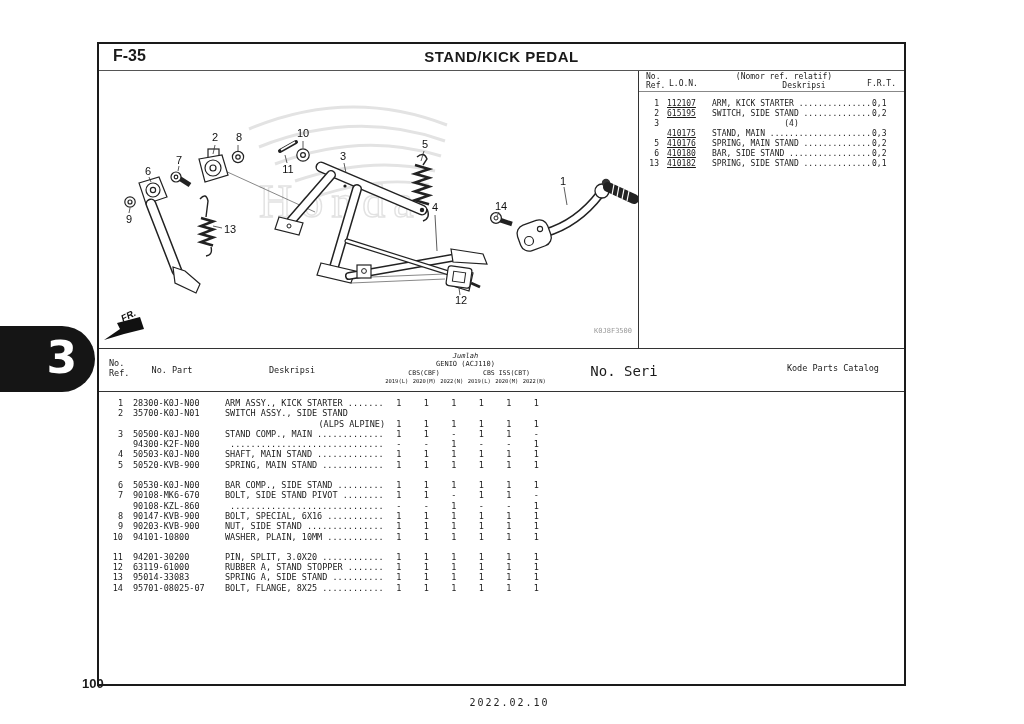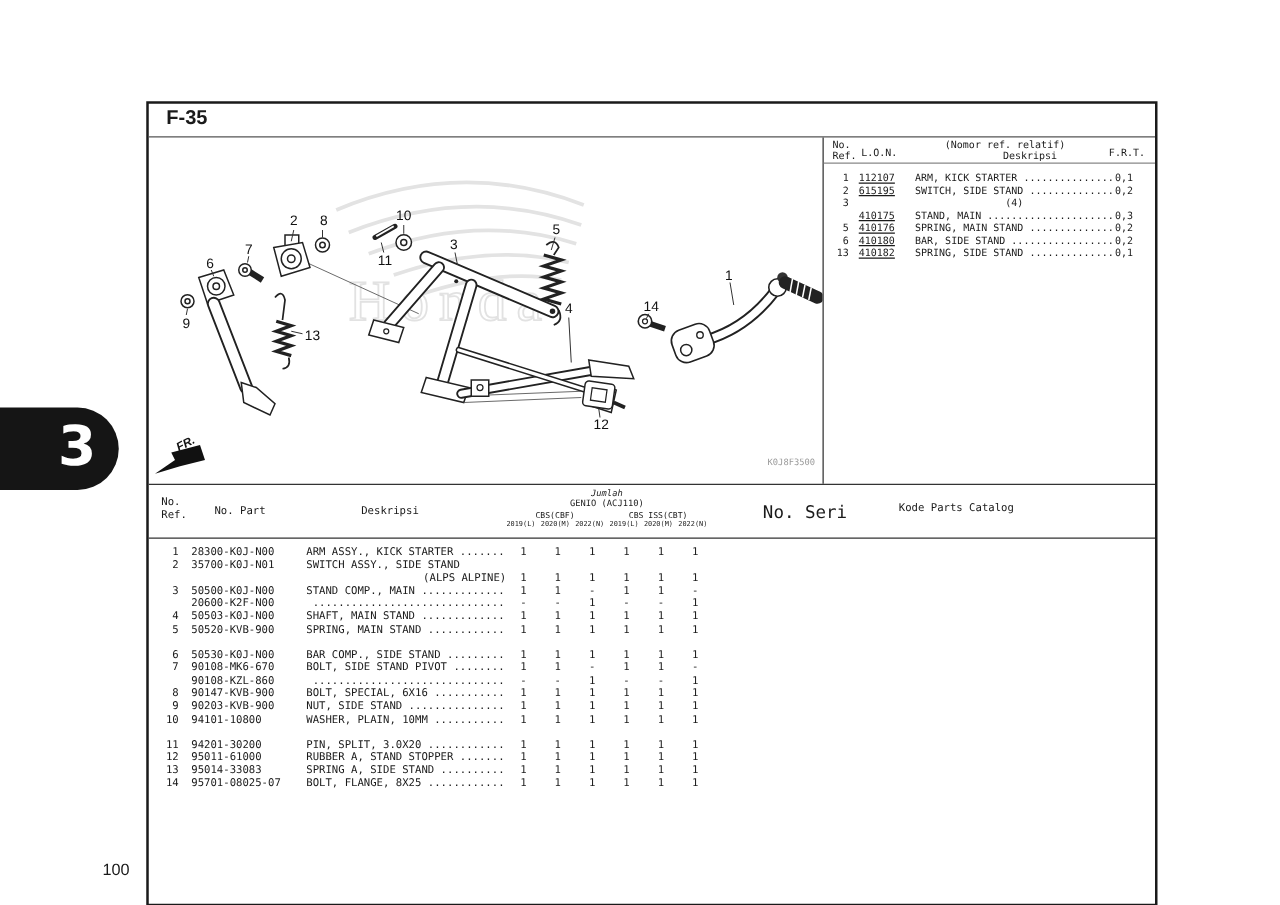--- a/index.html
+++ b/index.html
@@ -1,18 +1,18 @@
 <!DOCTYPE html>
 <html><head>
 <meta charset="utf-8">
 <style>
   html,body{margin:0;padding:0;background:#fff;}
   .sheet{position:relative;width:1024px;height:724px;background:#fff;overflow:hidden;
          font-family:"DejaVu Sans Mono",monospace;color:#1a1a1a;}
-  .frame{position:absolute;left:117px;top:42px;width:805px;height:640px;border:2px solid #1a1a1a;margin-top:39px;}
+  .frame{position:absolute;left:97px;top:42px;width:805px;height:640px;border:2px solid #1a1a1a;}
 
   
   .title-row{position:relative;height:26px;border-bottom:1.5px solid #555;}
   .page-code{position:absolute;left:14px;top:3px;font-family:"Liberation Sans",sans-serif;
              font-weight:bold;font-size:16px;}
   .page-title{position:absolute;left:0;right:0;top:4px;text-align:center;
               font-family:"Liberation Sans",sans-serif;font-weight:bold;font-size:15px;letter-spacing:.5px;}
 
   
   .main-row{position:relative;height:277px;display:flex;}
@@ -36,56 +36,58 @@
   .bh-noref{position:absolute;left:10px;top:9px;line-height:10px;font-size:8.5px;}
   .bh-part{position:absolute;left:38px;width:70px;top:16px;text-align:center;font-size:8.5px;}
   .bh-desk{position:absolute;left:150px;width:86px;top:16px;text-align:center;font-size:8.5px;}
   .bh-jumlah{position:absolute;left:284px;width:165px;top:3px;text-align:center;font-size:7px;line-height:8px;font-style:italic;}
   .bh-model{position:absolute;left:284px;width:165px;top:11px;text-align:center;font-size:7px;}
   .bh-var-l{position:absolute;left:284px;width:82px;top:20px;text-align:center;font-size:6.5px;}
   .bh-var-r{position:absolute;left:366px;width:83px;top:20px;text-align:center;font-size:6.5px;}
   .bh-years{position:absolute;left:284px;top:29px;display:flex;}
   .bh-years span{width:27.5px;text-align:center;font-size:5.5px;}
   .bh-seri{position:absolute;left:470px;width:110px;top:14px;text-align:center;font-size:14px;}
-  .bh-kode{position:absolute;left:600px;width:180px;top:14px;text-align:left;font-size:8.5px;}
+  .bh-kode{position:absolute;left:600px;width:180px;top:14px;text-align:right;font-size:8.5px;}
 
   .bottom-body{padding-top:6px;font-size:8.5px;}
   .prow{display:flex;line-height:10.3px;white-space:pre;}
   .prow.spacer{height:10px;}
   .c-ref{width:24px;text-align:right;}
   .c-part{width:92px;margin-left:10px;}
   .c-desc{width:160px;}
   .c-desc.right{text-align:right;}
   .c-qty{width:27.5px;text-align:center;}
 
   
   .tab3{position:absolute;left:0;top:326px;width:95px;height:66px;background:#151515;
         border-radius:0 33px 33px 0;color:#fff;font-family:"DejaVu Sans",sans-serif;
         font-weight:bold;font-size:44px;line-height:64px;text-align:right;padding-right:18px;box-sizing:border-box;}
 
   .page-num{position:absolute;left:82px;top:676px;font-family:"Liberation Sans",sans-serif;
-            font-weight:normal;font-size:13px;margin-top:12px;}
+            font-weight:bold;font-size:13px;}
   .footer-date{position:absolute;left:107px;width:805px;top:697px;text-align:center;
                font-size:10px;letter-spacing:2px;color:#222;}
   svg text.callout{font-family:"Liberation Sans",sans-serif;font-size:11px;fill:#111;}
 </style>
 </head>
 <body>
 
 <div class="sheet">
 
   <div class="tab3">3</div>
 
   <div class="page-num">100</div>
 
+  <div class="footer-date">2022.02.10</div>
 
   <div class="frame">
 
     <div class="title-row">
       <span class="page-code">F-35</span>
+      <span class="page-title">STAND/KICK PEDAL</span>
     </div>
 
     <div class="main-row">
 
       <div class="diagram">
         <svg width="539" height="277" viewBox="0 0 539 277" xmlns="http://www.w3.org/2000/svg">
 
           <g stroke="#e3e3e3" fill="none" stroke-width="3">
             <path d="M150,58 Q250,16 348,54"></path>
             <path d="M160,76 Q256,38 346,70"></path>
@@ -280,31 +282,31 @@
         <span>2022(N)</span>
       </div>
       <div class="bh-seri">No. Seri</div>
       <div class="bh-kode">Kode Parts Catalog</div>
     </div>
     <div class="bottom-body">
         <div class="prow"><span class="c-ref">1</span><span class="c-part">28300-K0J-N00</span><span class="c-desc">ARM ASSY., KICK STARTER .......</span><span class="c-qty">1</span><span class="c-qty">1</span><span class="c-qty">1</span><span class="c-qty">1</span><span class="c-qty">1</span><span class="c-qty">1</span></div>
         <div class="prow"><span class="c-ref">2</span><span class="c-part">35700-K0J-N01</span><span class="c-desc">SWITCH ASSY., SIDE STAND</span></div>
         <div class="prow"><span class="c-ref"></span><span class="c-part"></span><span class="c-desc right">(ALPS ALPINE)</span><span class="c-qty">1</span><span class="c-qty">1</span><span class="c-qty">1</span><span class="c-qty">1</span><span class="c-qty">1</span><span class="c-qty">1</span></div>
         <div class="prow"><span class="c-ref">3</span><span class="c-part">50500-K0J-N00</span><span class="c-desc">STAND COMP., MAIN .............</span><span class="c-qty">1</span><span class="c-qty">1</span><span class="c-qty">-</span><span class="c-qty">1</span><span class="c-qty">1</span><span class="c-qty">-</span></div>
-        <div class="prow"><span class="c-ref"></span><span class="c-part">20600-K2F-N00</span><span class="c-desc"> ..............................</span><span class="c-qty">-</span><span class="c-qty">-</span><span class="c-qty">1</span><span class="c-qty">-</span><span class="c-qty">-</span><span class="c-qty">1</span></div>
+        <div class="prow"><span class="c-ref"></span><span class="c-part">94300-K2F-N00</span><span class="c-desc"> ..............................</span><span class="c-qty">-</span><span class="c-qty">-</span><span class="c-qty">1</span><span class="c-qty">-</span><span class="c-qty">-</span><span class="c-qty">1</span></div>
         <div class="prow"><span class="c-ref">4</span><span class="c-part">50503-K0J-N00</span><span class="c-desc">SHAFT, MAIN STAND .............</span><span class="c-qty">1</span><span class="c-qty">1</span><span class="c-qty">1</span><span class="c-qty">1</span><span class="c-qty">1</span><span class="c-qty">1</span></div>
         <div class="prow"><span class="c-ref">5</span><span class="c-part">50520-KVB-900</span><span class="c-desc">SPRING, MAIN STAND ............</span><span class="c-qty">1</span><span class="c-qty">1</span><span class="c-qty">1</span><span class="c-qty">1</span><span class="c-qty">1</span><span class="c-qty">1</span></div>
         <div class="prow spacer"></div>
         <div class="prow"><span class="c-ref">6</span><span class="c-part">50530-K0J-N00</span><span class="c-desc">BAR COMP., SIDE STAND .........</span><span class="c-qty">1</span><span class="c-qty">1</span><span class="c-qty">1</span><span class="c-qty">1</span><span class="c-qty">1</span><span class="c-qty">1</span></div>
         <div class="prow"><span class="c-ref">7</span><span class="c-part">90108-MK6-670</span><span class="c-desc">BOLT, SIDE STAND PIVOT ........</span><span class="c-qty">1</span><span class="c-qty">1</span><span class="c-qty">-</span><span class="c-qty">1</span><span class="c-qty">1</span><span class="c-qty">-</span></div>
         <div class="prow"><span class="c-ref"></span><span class="c-part">90108-KZL-860</span><span class="c-desc"> ..............................</span><span class="c-qty">-</span><span class="c-qty">-</span><span class="c-qty">1</span><span class="c-qty">-</span><span class="c-qty">-</span><span class="c-qty">1</span></div>
         <div class="prow"><span class="c-ref">8</span><span class="c-part">90147-KVB-900</span><span class="c-desc">BOLT, SPECIAL, 6X16 ...........</span><span class="c-qty">1</span><span class="c-qty">1</span><span class="c-qty">1</span><span class="c-qty">1</span><span class="c-qty">1</span><span class="c-qty">1</span></div>
         <div class="prow"><span class="c-ref">9</span><span class="c-part">90203-KVB-900</span><span class="c-desc">NUT, SIDE STAND ...............</span><span class="c-qty">1</span><span class="c-qty">1</span><span class="c-qty">1</span><span class="c-qty">1</span><span class="c-qty">1</span><span class="c-qty">1</span></div>
         <div class="prow"><span class="c-ref">10</span><span class="c-part">94101-10800</span><span class="c-desc">WASHER, PLAIN, 10MM ...........</span><span class="c-qty">1</span><span class="c-qty">1</span><span class="c-qty">1</span><span class="c-qty">1</span><span class="c-qty">1</span><span class="c-qty">1</span></div>
         <div class="prow spacer"></div>
         <div class="prow"><span class="c-ref">11</span><span class="c-part">94201-30200</span><span class="c-desc">PIN, SPLIT, 3.0X20 ............</span><span class="c-qty">1</span><span class="c-qty">1</span><span class="c-qty">1</span><span class="c-qty">1</span><span class="c-qty">1</span><span class="c-qty">1</span></div>
-        <div class="prow"><span class="c-ref">12</span><span class="c-part">95011-61000</span><span class="c-desc">RUBBER A, STAND STOPPER .......</span><span class="c-qty">1</span><span class="c-qty">1</span><span class="c-qty">1</span><span class="c-qty">1</span><span class="c-qty">1</span><span class="c-qty">1</span></div>
+        <div class="prow"><span class="c-ref">12</span><span class="c-part">63119-61000</span><span class="c-desc">RUBBER A, STAND STOPPER .......</span><span class="c-qty">1</span><span class="c-qty">1</span><span class="c-qty">1</span><span class="c-qty">1</span><span class="c-qty">1</span><span class="c-qty">1</span></div>
         <div class="prow"><span class="c-ref">13</span><span class="c-part">95014-33083</span><span class="c-desc">SPRING A, SIDE STAND ..........</span><span class="c-qty">1</span><span class="c-qty">1</span><span class="c-qty">1</span><span class="c-qty">1</span><span class="c-qty">1</span><span class="c-qty">1</span></div>
         <div class="prow"><span class="c-ref">14</span><span class="c-part">95701-08025-07</span><span class="c-desc">BOLT, FLANGE, 8X25 ............</span><span class="c-qty">1</span><span class="c-qty">1</span><span class="c-qty">1</span><span class="c-qty">1</span><span class="c-qty">1</span><span class="c-qty">1</span></div>
       </div>
 
   </div>
 </div>
 
 </body></html>

